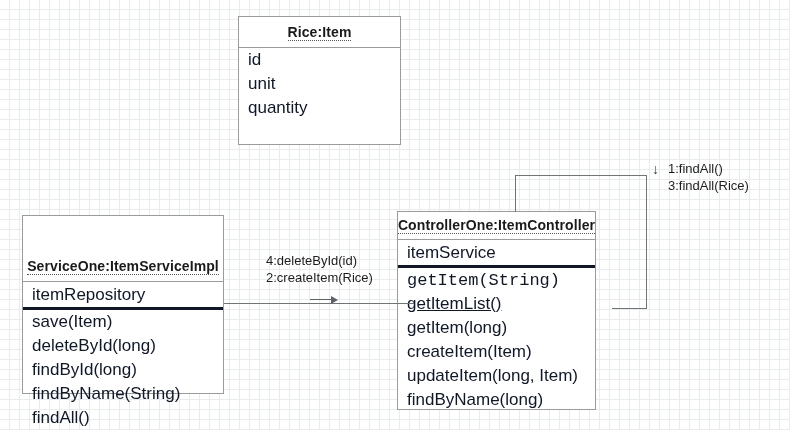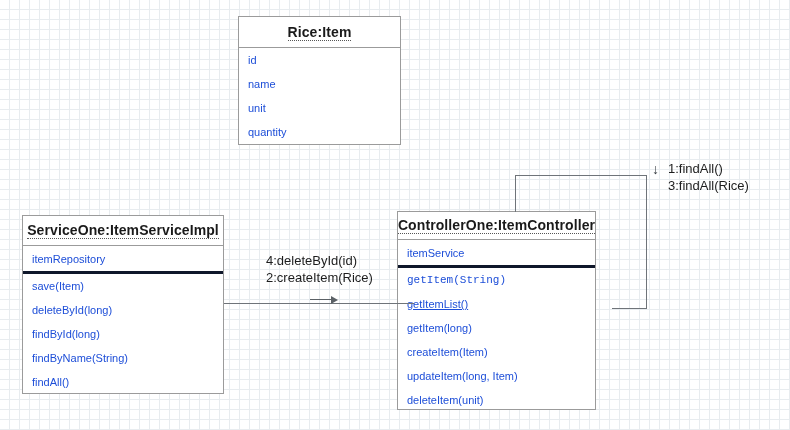--- a/index.html
+++ b/index.html
@@ -48,22 +48,22 @@
   }
   .uml-attrs {
     box-sizing: border-box;
     border-bottom: 3px solid #0f172a;
   }
   .uml-ops {
     box-sizing: border-box;
   }
   .uml-row {
     box-sizing: border-box;
-    font-size: 11px;
-    color: #1d4ed8;
+    font-size: 17px;
+    color: #0f172a;
     padding-left: 9px;
     display: flex;
     align-items: center;
     white-space: nowrap;
   }
 
   
   .conn-line {
     position: absolute;
     background: #6f7479;
@@ -101,28 +101,27 @@
 <body>
 
 <div id="canvas">
 
   <div class="uml-box" id="box-rice" style="left:238px; top:16px; width:163px; height:129px;">
     <div class="uml-title" style="height:31px;">
       <span>Rice:Item</span>
     </div>
     <div class="uml-attrs" style="border-bottom:none;">
       <div class="uml-row" style="height:24px;">id</div>
-      <div class="uml-row" style="height:24px;">name</div>
       <div class="uml-row" style="height:24px;">unit</div>
       <div class="uml-row" style="height:24px;">quantity</div>
     </div>
   </div>
 
   <div class="uml-box" id="box-service" style="left:22px; top:215px; width:202px; height:179px;">
-    <div class="uml-title" style="height:30px;">
+    <div class="uml-title" style="height:30px;margin-top:36px;">
       <span>ServiceOne:ItemServiceImpl</span>
     </div>
     <div class="uml-attrs">
       <div class="uml-row" style="height:25px;">itemRepository</div>
     </div>
     <div class="uml-ops">
       <div class="uml-row" style="height:24px;">save(Item)</div>
       <div class="uml-row" style="height:24px;">deleteById(long)</div>
       <div class="uml-row" style="height:24px;">findById(long)</div>
       <div class="uml-row" style="height:24px;">findByName(String)</div>
@@ -136,21 +135,21 @@
     </div>
     <div class="uml-attrs">
       <div class="uml-row" style="height:25px;">itemService</div>
     </div>
     <div class="uml-ops">
       <div class="uml-row" style="height:24px;font-family:Liberation Mono, monospace;">getItem(String)</div>
       <div class="uml-row" style="height:24px;text-decoration:underline;">getItemList()</div>
       <div class="uml-row" style="height:24px;">getItem(long)</div>
       <div class="uml-row" style="height:24px;">createItem(Item)</div>
       <div class="uml-row" style="height:24px;">updateItem(long, Item)</div>
-      <div class="uml-row" style="height:24px;">deleteItem(unit)</div>
+      <div class="uml-row" style="height:24px;">findByName(long)</div>
     </div>
   </div>
 
   <div class="conn-line conn-h" style="left:224px; top:303px; width:190px;"></div>
   <div class="arrow-stem" style="left:310px; top:299px; width:22px;"></div>
   <div class="arrow-right" style="left:331px; top:296px;"></div>
 
   <div class="conn-label" style="left:266px; top:252px;">
     <div>4:deleteById(id)</div>
     <div>2:createItem(Rice)</div>

